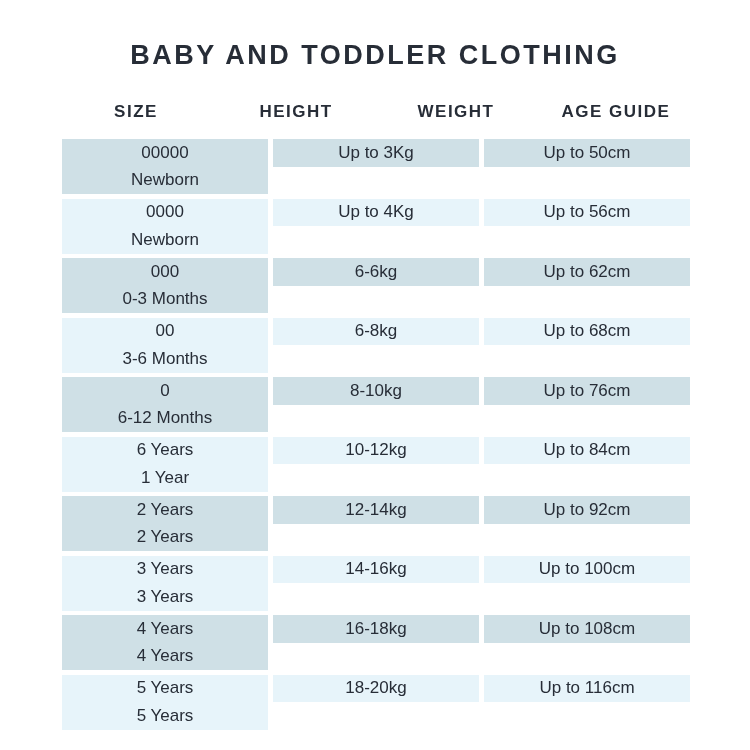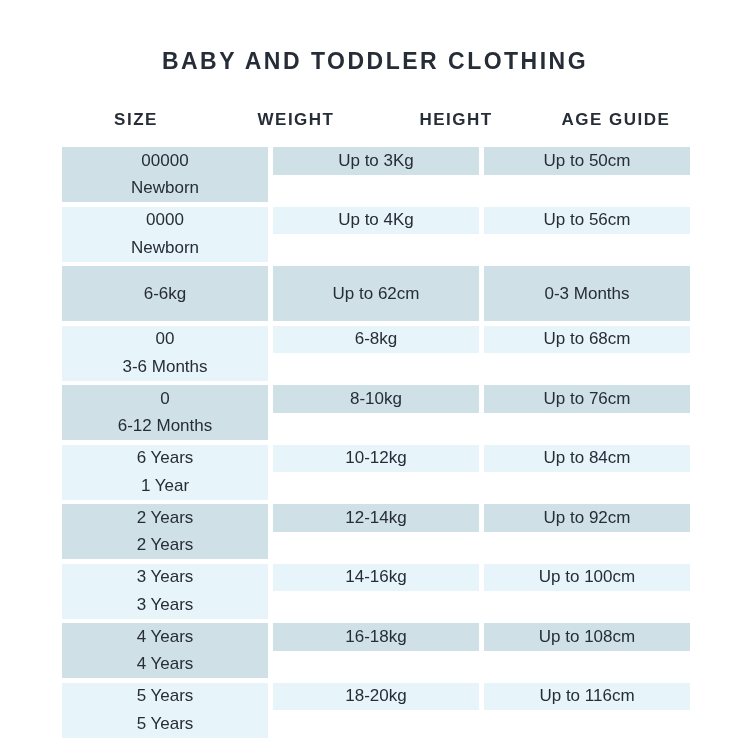--- a/index.html
+++ b/index.html
@@ -11,24 +11,24 @@
     font-family: "Liberation Sans", sans-serif;
     overflow: hidden;
   }
   .page {
     position: relative;
     width: 750px;
     height: 750px;
     background: var(--page-bg, #ffffff);
   }
   .title {
-    margin: 16px;
+    margin: 8px;
     padding-top: 33px;
     text-align: center;
-    font-size: 23px;
+    font-size: 27px;
     line-height: 1.1;
     font-weight: 700;
     letter-spacing: 2.5px;
     color: var(--text-color, #272d37);
   }
   .table-wrap {
     position: absolute;
     left: 62px;
     top: 94px;
     width: 628px;
@@ -72,39 +72,40 @@
 </style>
 </head>
 <body>
 
 <div class="page">
   <h1 class="title">BABY AND TODDLER CLOTHING</h1>
 
   <div class="table-wrap">
     <div class="header-row">
       <div class="header-cell">SIZE</div>
+      <div class="header-cell">HEIGHT</div>
       <div class="header-cell">WEIGHT</div>
-      <div class="header-cell">HEIGHT</div>
       <div class="header-cell">AGE GUIDE</div>
     </div>
 
     <div class="table">
       <div class="row">
         <div class="cell">00000</div>
         <div class="cell">Up to 3Kg</div>
         <div class="cell">Up to 50cm</div>
         <div class="cell">Newborn</div>
       </div>
       <div class="row">
         <div class="cell">0000</div>
         <div class="cell">Up to 4Kg</div>
         <div class="cell">Up to 56cm</div>
         <div class="cell">Newborn</div>
       </div>
       <div class="row">
+        <div class="cell">000</div>
         <div class="cell">6-6kg</div>
         <div class="cell">Up to 62cm</div>
         <div class="cell">0-3 Months</div>
       </div>
       <div class="row">
         <div class="cell">00</div>
         <div class="cell">6-8kg</div>
         <div class="cell">Up to 68cm</div>
         <div class="cell">3-6 Months</div>
       </div>

